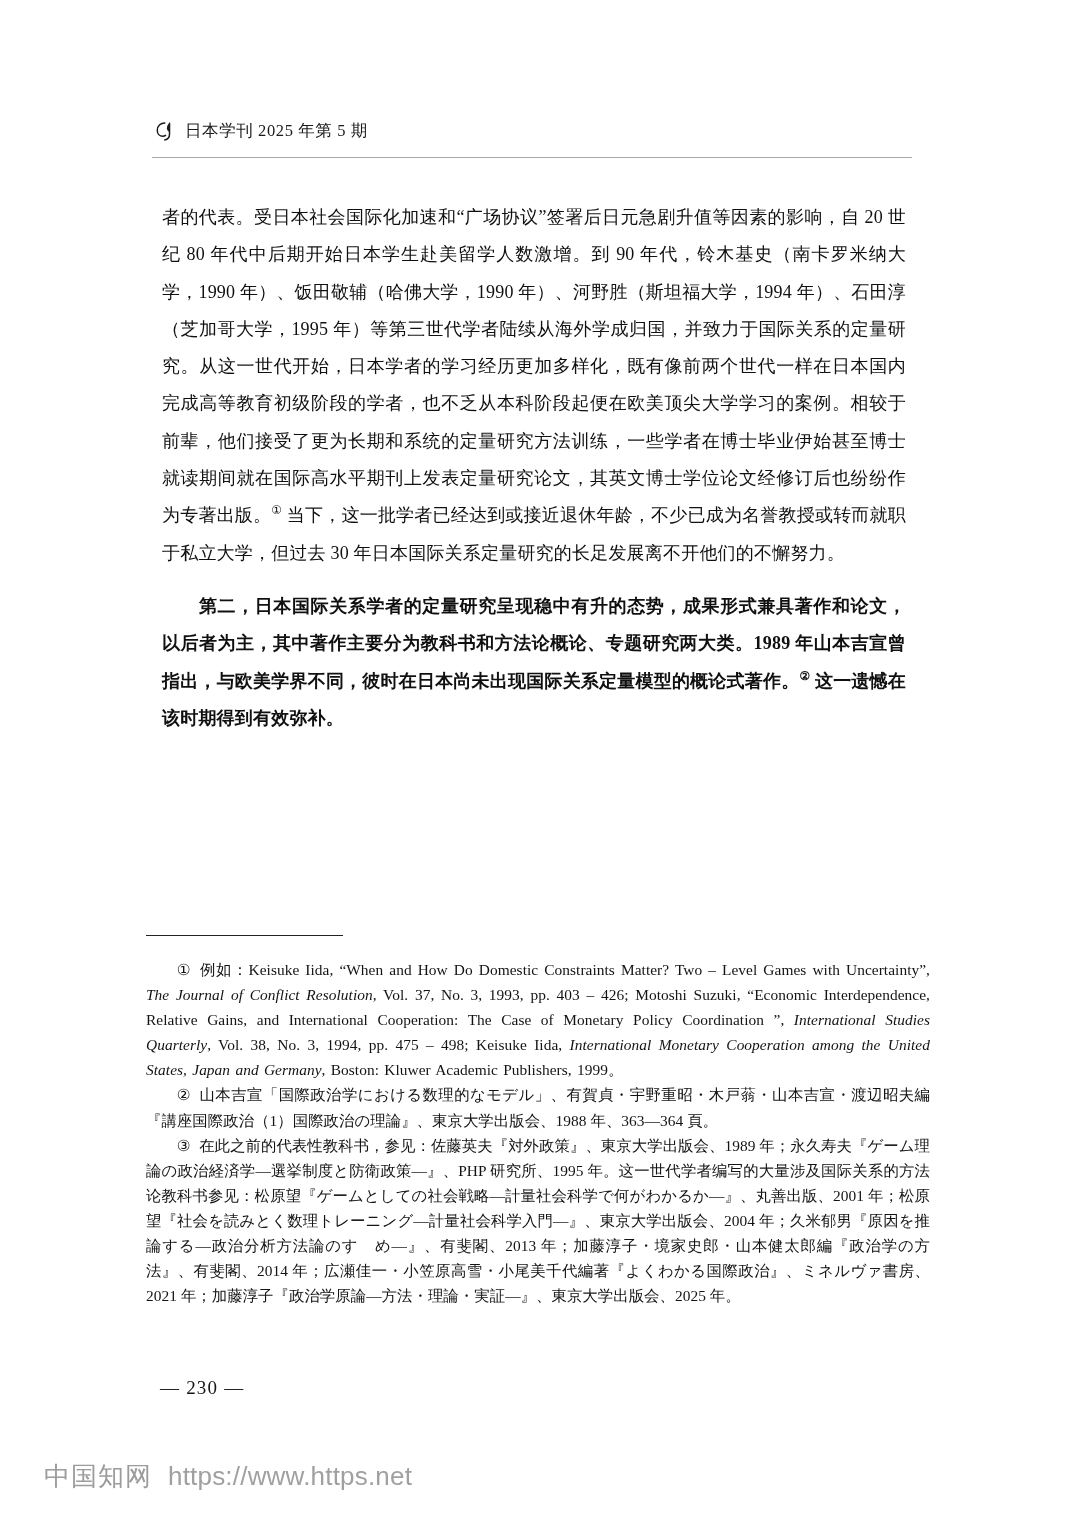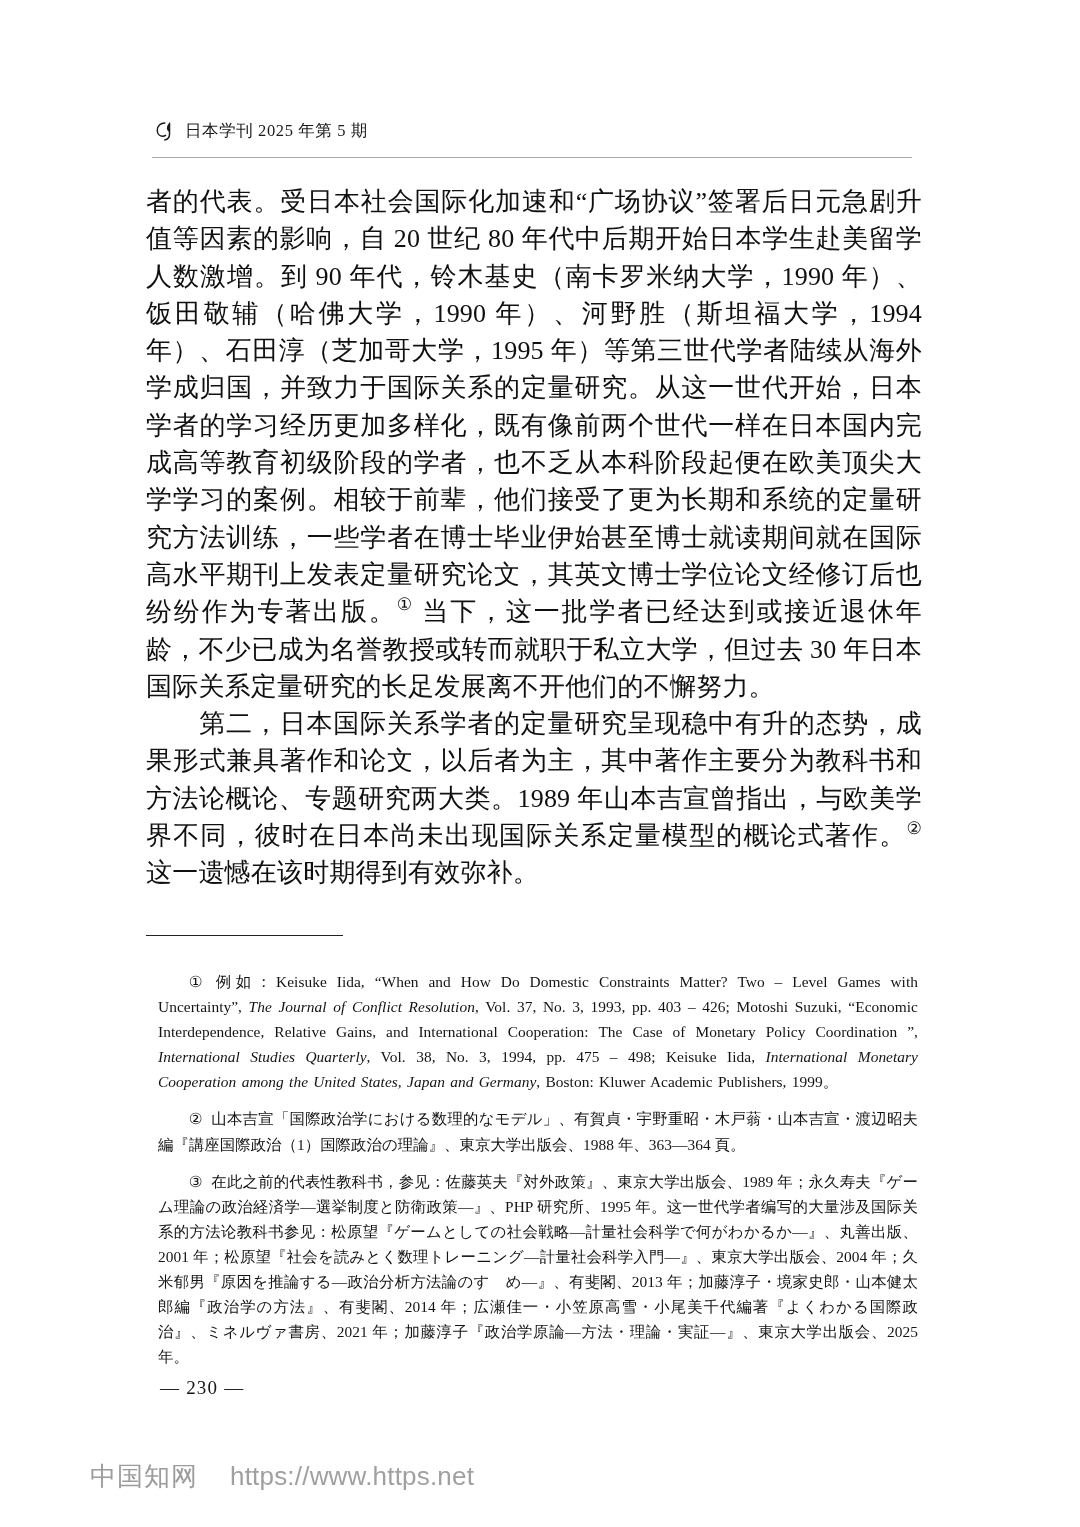--- a/index.html
+++ b/index.html
@@ -55,31 +55,32 @@
   }
 
   
   .body-block {
     position: absolute;
     left: 146px;
     top: 183px;
     width: 776px;
   }
   p.para {
-    margin: 0;
-    font-size: 26px;
+    margin: 16px;
+    font-size: 18px;
     line-height: 37.3px;
     text-align: justify;
     text-justify: inter-ideograph;
     letter-spacing: 0.2px;
     color: #101010;
     text-indent: 0;
   }
   p.para.indent {
     text-indent: 2.05em;
+    font-weight: bold;
   }
   sup.fn {
     font-size: 0.66em;
     vertical-align: super;
     line-height: 0;
   }
 
   
   .fn-rule {
     position: absolute;
@@ -91,21 +92,21 @@
   }
 
   
   .footnotes {
     position: absolute;
     left: 146px;
     top: 957px;
     width: 784px;
   }
   p.fnote {
-    margin: 12px;
+    margin: 0;
     font-size: 15.4px;
     line-height: 25.1px;
     text-align: justify;
     text-justify: inter-ideograph;
     color: #131313;
     letter-spacing: 0.05px;
   }
   p.fnote.first-en {
     text-align: justify;
     word-spacing: 0.09em;
@@ -130,23 +131,22 @@
     color: #161616;
   }
 
   
   .watermark {
     position: absolute;
     left: 44px;
     top: 1459px;
     display: flex;
     align-items: center;
-    gap: 32px;
+    gap: 16px;
     color: #9b9b9b;
-    margin-left: 46px;
   }
   .wm-cn {
     font-family: "Liberation Sans", "DejaVu Sans", sans-serif;
     font-size: 26px;
     letter-spacing: 1px;
     color: #9c9c9c;
   }
   .wm-url {
     font-family: "Liberation Sans", "DejaVu Sans", sans-serif;
     font-size: 26px;

